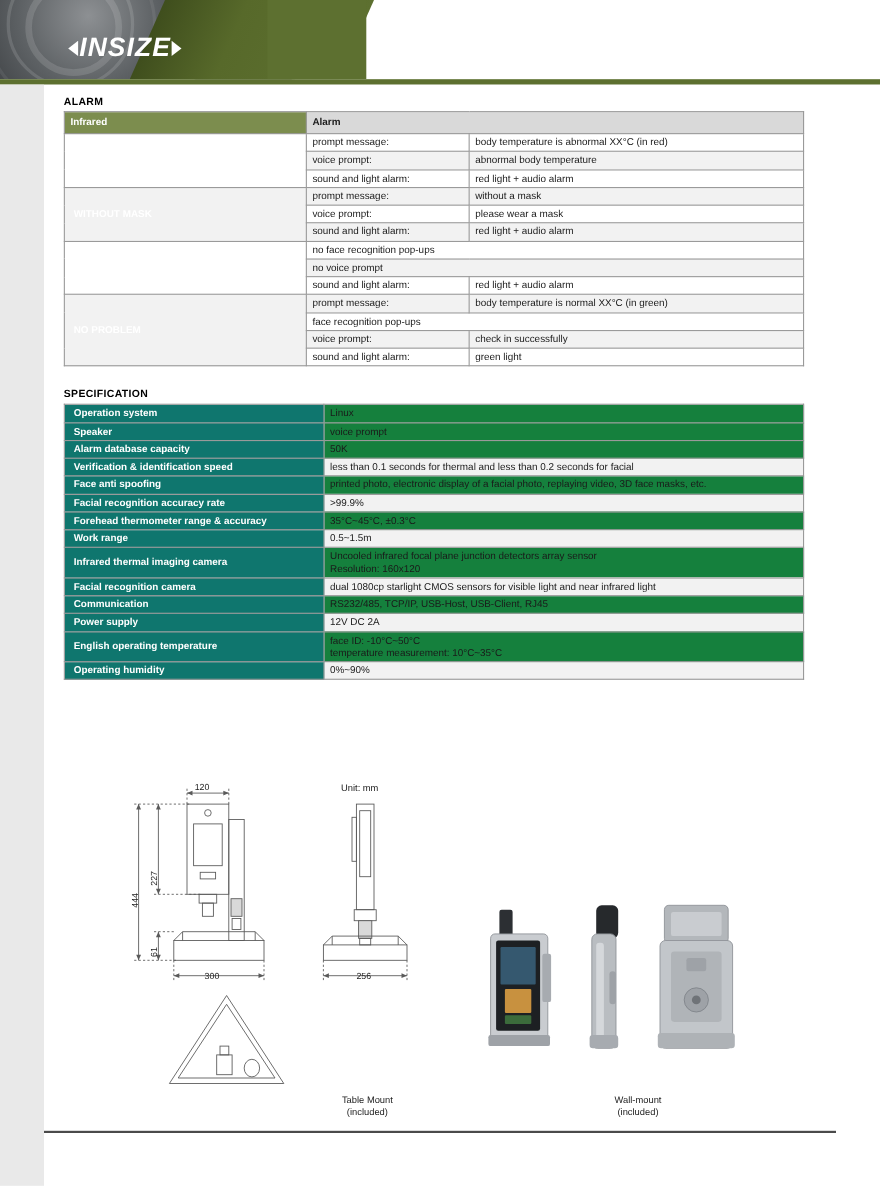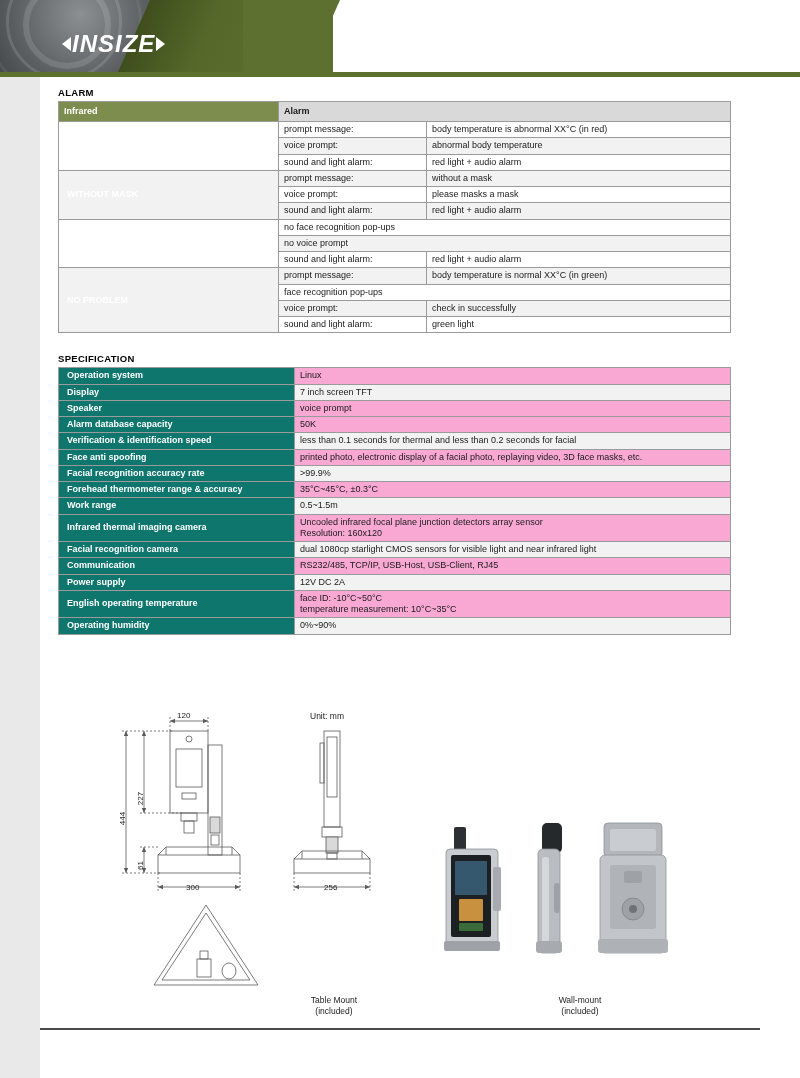--- a/index.html
+++ b/index.html
@@ -173,21 +173,21 @@
   
   .spec-label {
     background: #0f766e;
     color: #ffffff;
     font-weight: bold;
     font-size: 9px;
     width: 236px;
     padding-left: 8px;
   }
   .spec-val {
-    background: #f9a8d4;
+    background: #15803d;
     font-size: 9px;
   }
   .spec-val.alt { background: #f2f2f2; }
 
   .spacer-20 { height: 20px; }
 
   
   .drawings {
     position: absolute;
     left: 58px;
@@ -283,21 +283,21 @@
           <td>red light + audio alarm</td>
         </tr>
 
         <tr class="row-alt">
           <td class="alarm-cat" rowspan="3">WITHOUT MASK</td>
           <td>prompt message:</td>
           <td>without a mask</td>
         </tr>
         <tr class="row-plain">
           <td>voice prompt:</td>
-          <td>please masks a mask</td>
+          <td>please wear a mask</td>
         </tr>
         <tr class="row-alt">
           <td>sound and light alarm:</td>
           <td>red light + audio alarm</td>
         </tr>
 
         <tr class="row-plain">
           <td class="alarm-cat" rowspan="3">FACE NOT IN DATABASE</td>
           <td colspan="2">no face recognition pop-ups</td>
         </tr>
@@ -333,24 +333,20 @@
     <div class="section-title">SPECIFICATION</div>
     <table>
       <colgroup>
         <col style="width:236px">
         <col style="width:436px">
       </colgroup>
       <tbody>
         <tr>
             <td class="spec-label">Operation system</td>
             <td class="spec-val">Linux</td>
-          </tr>
-        <tr>
-            <td class="spec-label">Display</td>
-            <td class="spec-val alt">7 inch screen TFT</td>
           </tr>
         <tr>
             <td class="spec-label">Speaker</td>
             <td class="spec-val">voice prompt</td>
           </tr>
         <tr>
             <td class="spec-label">Alarm database capacity</td>
             <td class="spec-val">50K</td>
           </tr>
         <tr>

